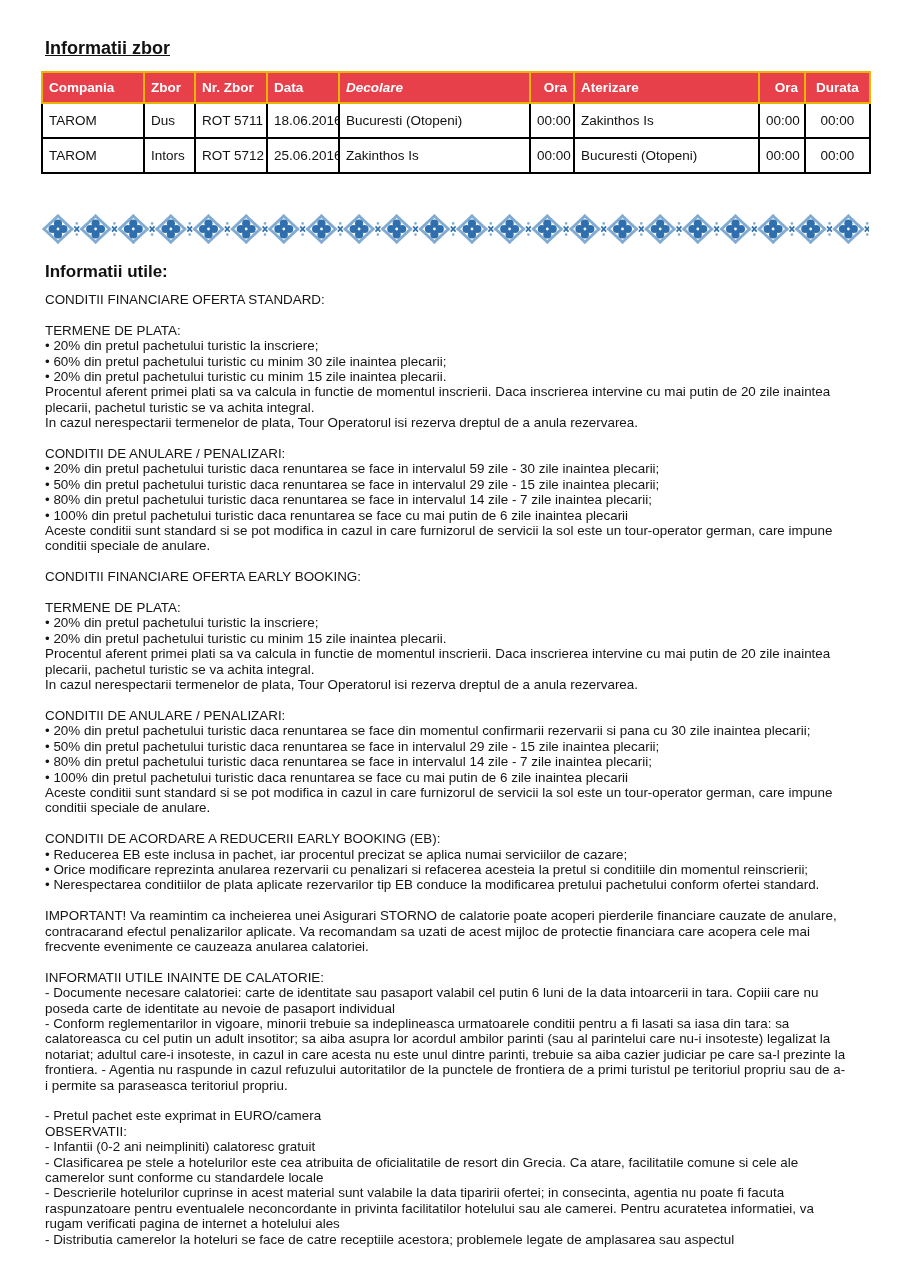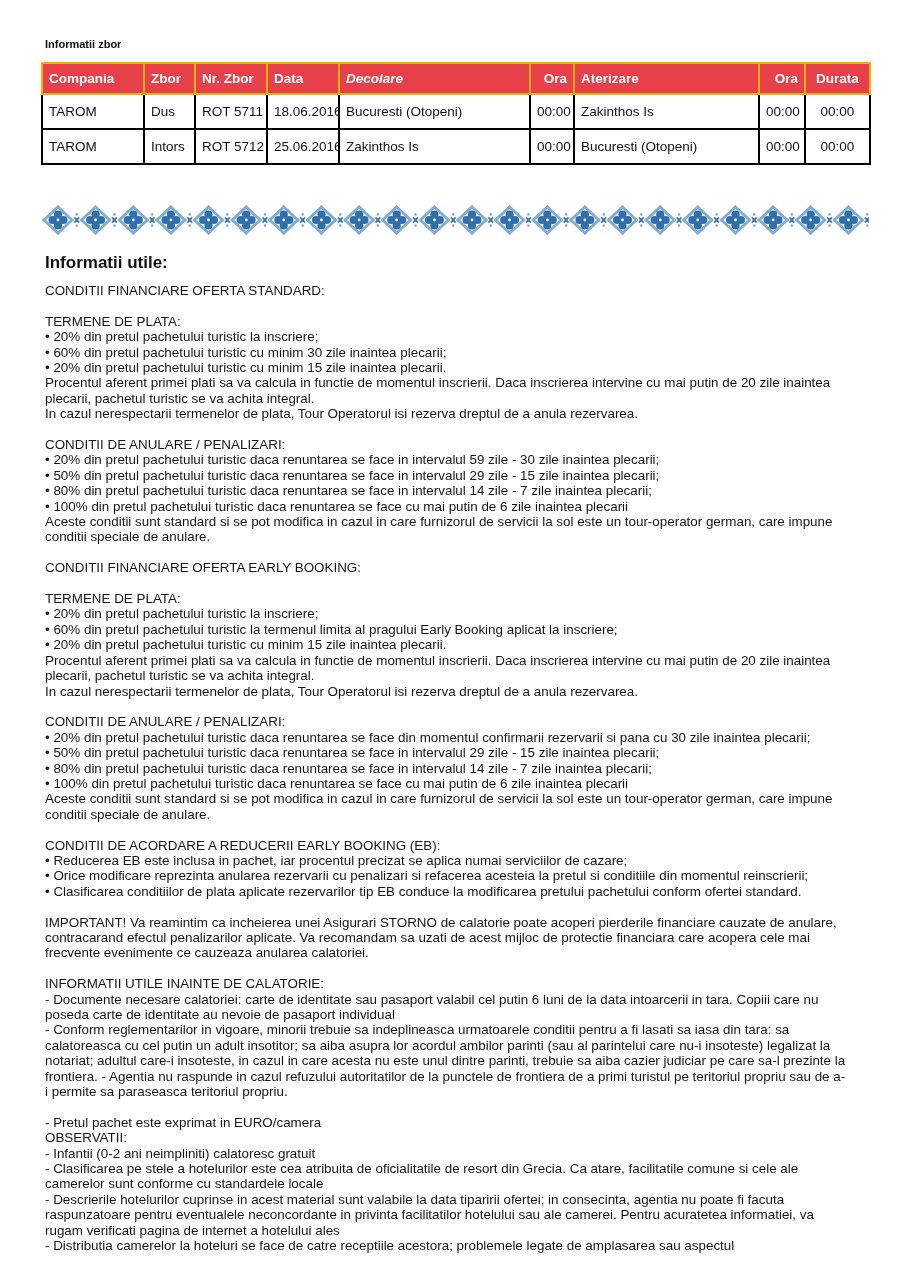--- a/index.html
+++ b/index.html
@@ -3,21 +3,21 @@
 <meta charset="utf-8">
 <style>
   html,body{margin:0;padding:0;}
   body{
     width:905px;height:1280px;overflow:hidden;background:#ffffff;
     font-family:"Liberation Sans",sans-serif;color:#141414;
   }
   .page{padding:38px 36px 0 41px;}
 
   
-  .flight-title{font-size:11px;font-weight:700;margin:0 0 12px 4px;color:#111;}
+  .flight-title{font-size:18px;font-weight:700;margin:0 0 12px 4px;color:#111;text-decoration:underline;}
   table.flight{border-collapse:collapse;table-layout:fixed;width:828px;font-size:13.5px;}
   table.flight th{
     background:var(--tbl-red,#e7404a);color:#fff;font-weight:700;text-align:left;
     padding:7px 6px;border:2px solid #eab308;white-space:nowrap;overflow:hidden;
   }
   table.flight td{
     padding:9px 6px;border:2px solid #000;background:#fff;color:#111;
     white-space:nowrap;overflow:hidden;margin-left:32px;
   }
 
@@ -159,38 +159,37 @@
         <div class="para">• 80% din pretul pachetului turistic daca renuntarea se face in intervalul 14 zile - 7 zile inaintea plecarii;</div>
         <div class="para">• 100% din pretul pachetului turistic daca renuntarea se face cu mai putin de 6 zile inaintea plecarii</div>
         <div class="para">Aceste conditii sunt standard si se pot modifica in cazul in care furnizorul de servicii la sol este un tour-operator german, care impune conditii speciale de anulare.</div>
       </div>
       <div class="block">
         <div class="para">CONDITII FINANCIARE OFERTA EARLY BOOKING:</div>
       </div>
       <div class="block">
         <div class="para">TERMENE DE PLATA:</div>
         <div class="para">• 20% din pretul pachetului turistic la inscriere;</div>
-        <div class="para">• 60% din pretul pachetului turistic la termenul limita al pragului Early Booking aplicat la inscriere;</div>
         <div class="para">• 20%  din pretul pachetului turistic cu minim 15 zile inaintea plecarii.</div>
         <div class="para">Procentul aferent primei plati sa va calcula in functie de momentul inscrierii. Daca inscrierea intervine cu mai putin de 20 zile inaintea plecarii, pachetul turistic se va achita integral.</div>
         <div class="para">In cazul nerespectarii termenelor de plata, Tour Operatorul isi rezerva dreptul de a anula rezervarea.</div>
       </div>
       <div class="block">
         <div class="para">CONDITII DE ANULARE / PENALIZARI:</div>
         <div class="para">• 20% din pretul pachetului turistic daca renuntarea se face din momentul confirmarii rezervarii si pana cu 30 zile inaintea plecarii;</div>
         <div class="para">• 50% din pretul pachetului turistic daca renuntarea se face in intervalul 29 zile - 15 zile inaintea plecarii;</div>
         <div class="para">• 80% din pretul pachetului turistic daca renuntarea se face in intervalul 14 zile - 7 zile inaintea plecarii;</div>
         <div class="para">• 100% din pretul pachetului turistic daca renuntarea se face cu mai putin de 6 zile inaintea plecarii</div>
         <div class="para">Aceste conditii sunt standard si se pot modifica in cazul in care furnizorul de servicii la sol este un tour-operator german, care impune conditii speciale de anulare.</div>
       </div>
       <div class="block">
         <div class="para">CONDITII DE ACORDARE A REDUCERII EARLY BOOKING (EB):</div>
         <div class="para">• Reducerea EB este inclusa in pachet, iar procentul precizat se aplica numai serviciilor de cazare;</div>
         <div class="para">• Orice modificare reprezinta anularea rezervarii cu penalizari si refacerea acesteia la pretul si conditiile din momentul reinscrierii;</div>
-        <div class="para">• Clasificarea conditiilor de plata aplicate rezervarilor tip EB conduce la modificarea pretului pachetului conform ofertei standard.</div>
+        <div class="para">• Nerespectarea conditiilor de plata aplicate rezervarilor tip EB conduce la modificarea pretului pachetului conform ofertei standard.</div>
       </div>
       <div class="block">
         <div class="para">IMPORTANT! Va reamintim ca incheierea unei Asigurari STORNO de calatorie poate acoperi pierderile financiare cauzate de anulare, contracarand efectul penalizarilor aplicate. Va recomandam sa uzati de acest mijloc de protectie financiara care acopera cele mai frecvente evenimente ce cauzeaza anularea calatoriei.</div>
       </div>
       <div class="block">
         <div class="para">INFORMATII UTILE INAINTE DE CALATORIE:</div>
         <div class="para">- Documente necesare calatoriei: carte de identitate sau pasaport valabil cel putin 6 luni de la data intoarcerii in tara. Copiii care nu poseda carte de identitate au nevoie de pasaport individual</div>
         <div class="para">- Conform reglementarilor in vigoare, minorii trebuie sa indeplineasca urmatoarele conditii pentru a fi lasati sa iasa din tara: sa calatoreasca cu cel putin un adult insotitor; sa aiba asupra lor acordul ambilor parinti (sau al parintelui care nu-i insoteste) legalizat la notariat; adultul care-i insoteste, in cazul in care acesta nu este unul dintre parinti, trebuie sa aiba cazier judiciar pe care sa-l prezinte la frontiera. - Agentia nu raspunde in cazul refuzului autoritatilor de la punctele de frontiera de a primi turistul pe teritoriul propriu sau de a-i permite sa paraseasca teritoriul propriu.</div>
       </div>
       <div class="block">

